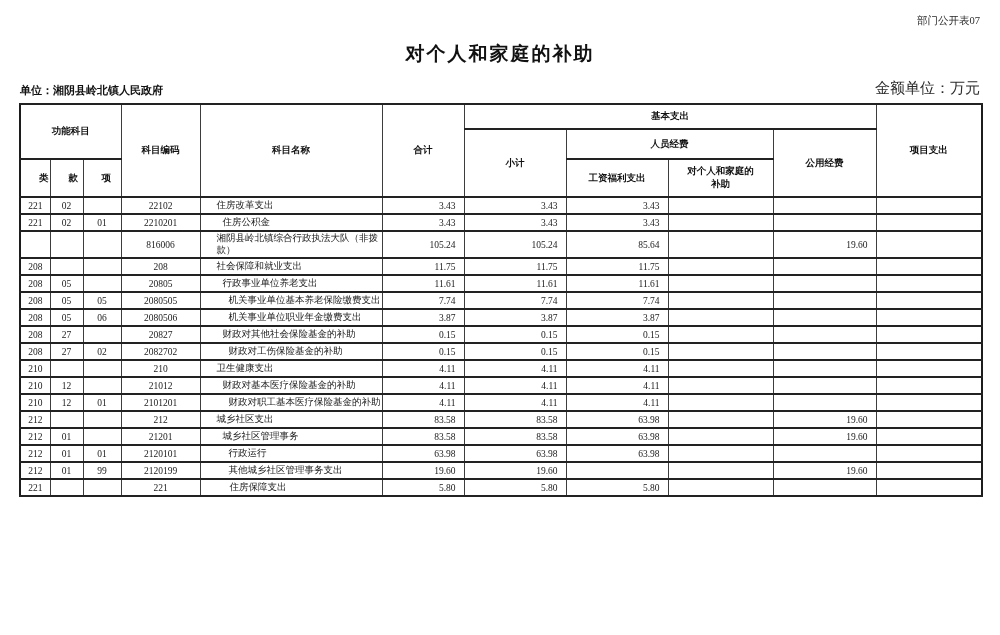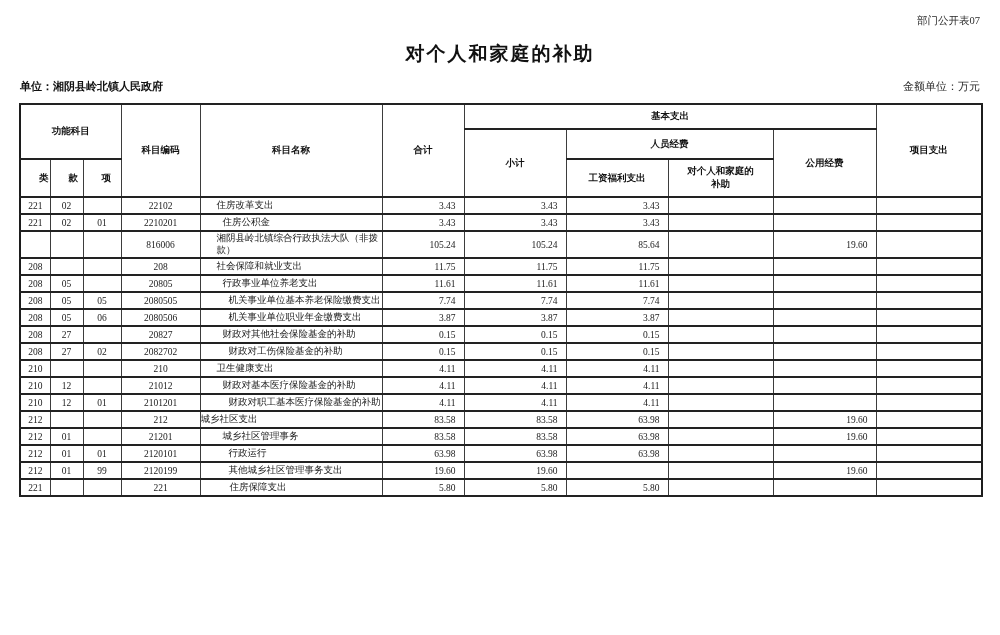--- a/index.html
+++ b/index.html
@@ -32,21 +32,21 @@
   .meta-row {
     position: absolute;
     top: 79px;
     left: 20px;
     right: 20px;
     display: flex;
     justify-content: space-between;
     align-items: flex-end;
   }
   .unit-label { font-size: 11px; font-weight: bold; color: #111; }
-  .amount-unit-label { font-size: 11px; color: #2b2b2b; }
+  .amount-unit-label { font-size: 15px; color: #2b2b2b; }
 
   .budget-table {
     position: absolute;
     top: 103px;
     left: 19px;
     width: 962px;
     border-collapse: collapse;
     table-layout: fixed;
     border: 2px solid #1c1c1c;
   }
@@ -281,21 +281,21 @@
         <td class="c-num">4.11</td>
         <td class="c-num"></td>
         <td class="c-num"></td>
         <td class="c-num"></td>
       </tr>
       <tr>
         <td class="c-center">212</td>
         <td class="c-center"></td>
         <td class="c-center"></td>
         <td class="c-center">212</td>
-        <td class="c-name" style=" margin-top: 46px;">城乡社区支出</td>
+        <td class="c-name" style="padding-left: 16px; margin-top: 46px;">城乡社区支出</td>
         <td class="c-num">83.58</td>
         <td class="c-num">83.58</td>
         <td class="c-num">63.98</td>
         <td class="c-num"></td>
         <td class="c-num">19.60</td>
         <td class="c-num"></td>
       </tr>
       <tr>
         <td class="c-center">212</td>
         <td class="c-center">01</td>

